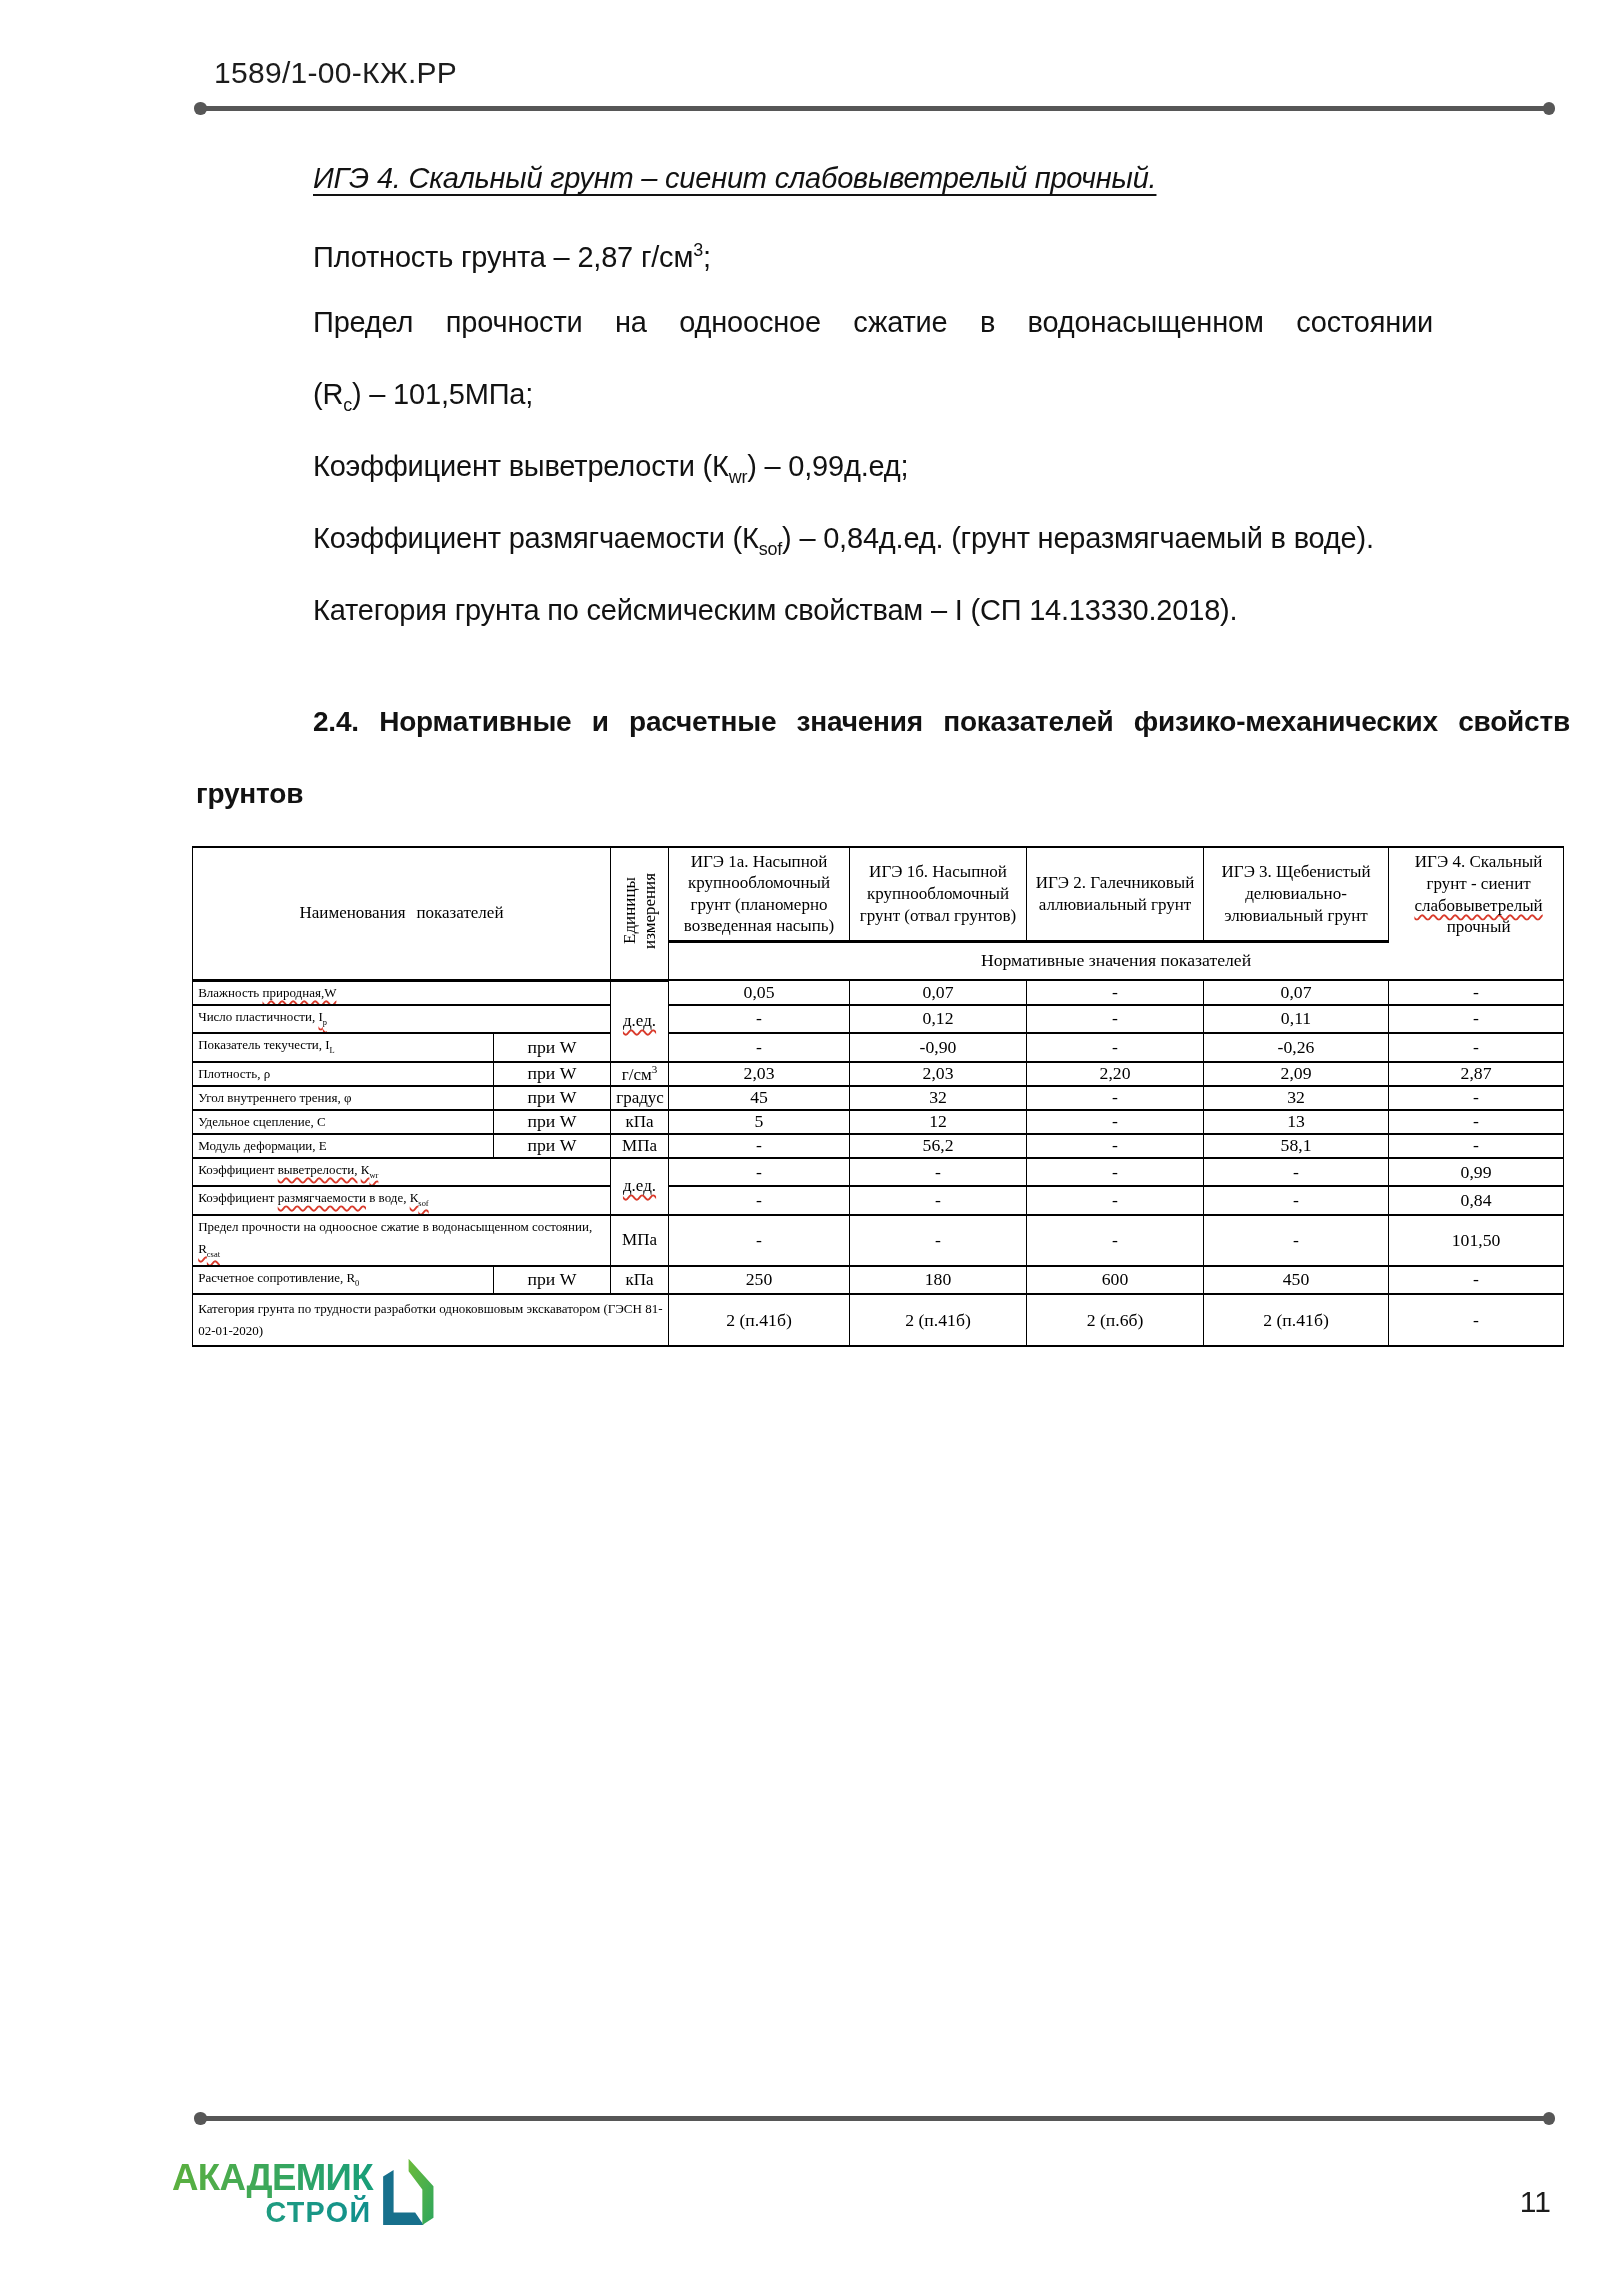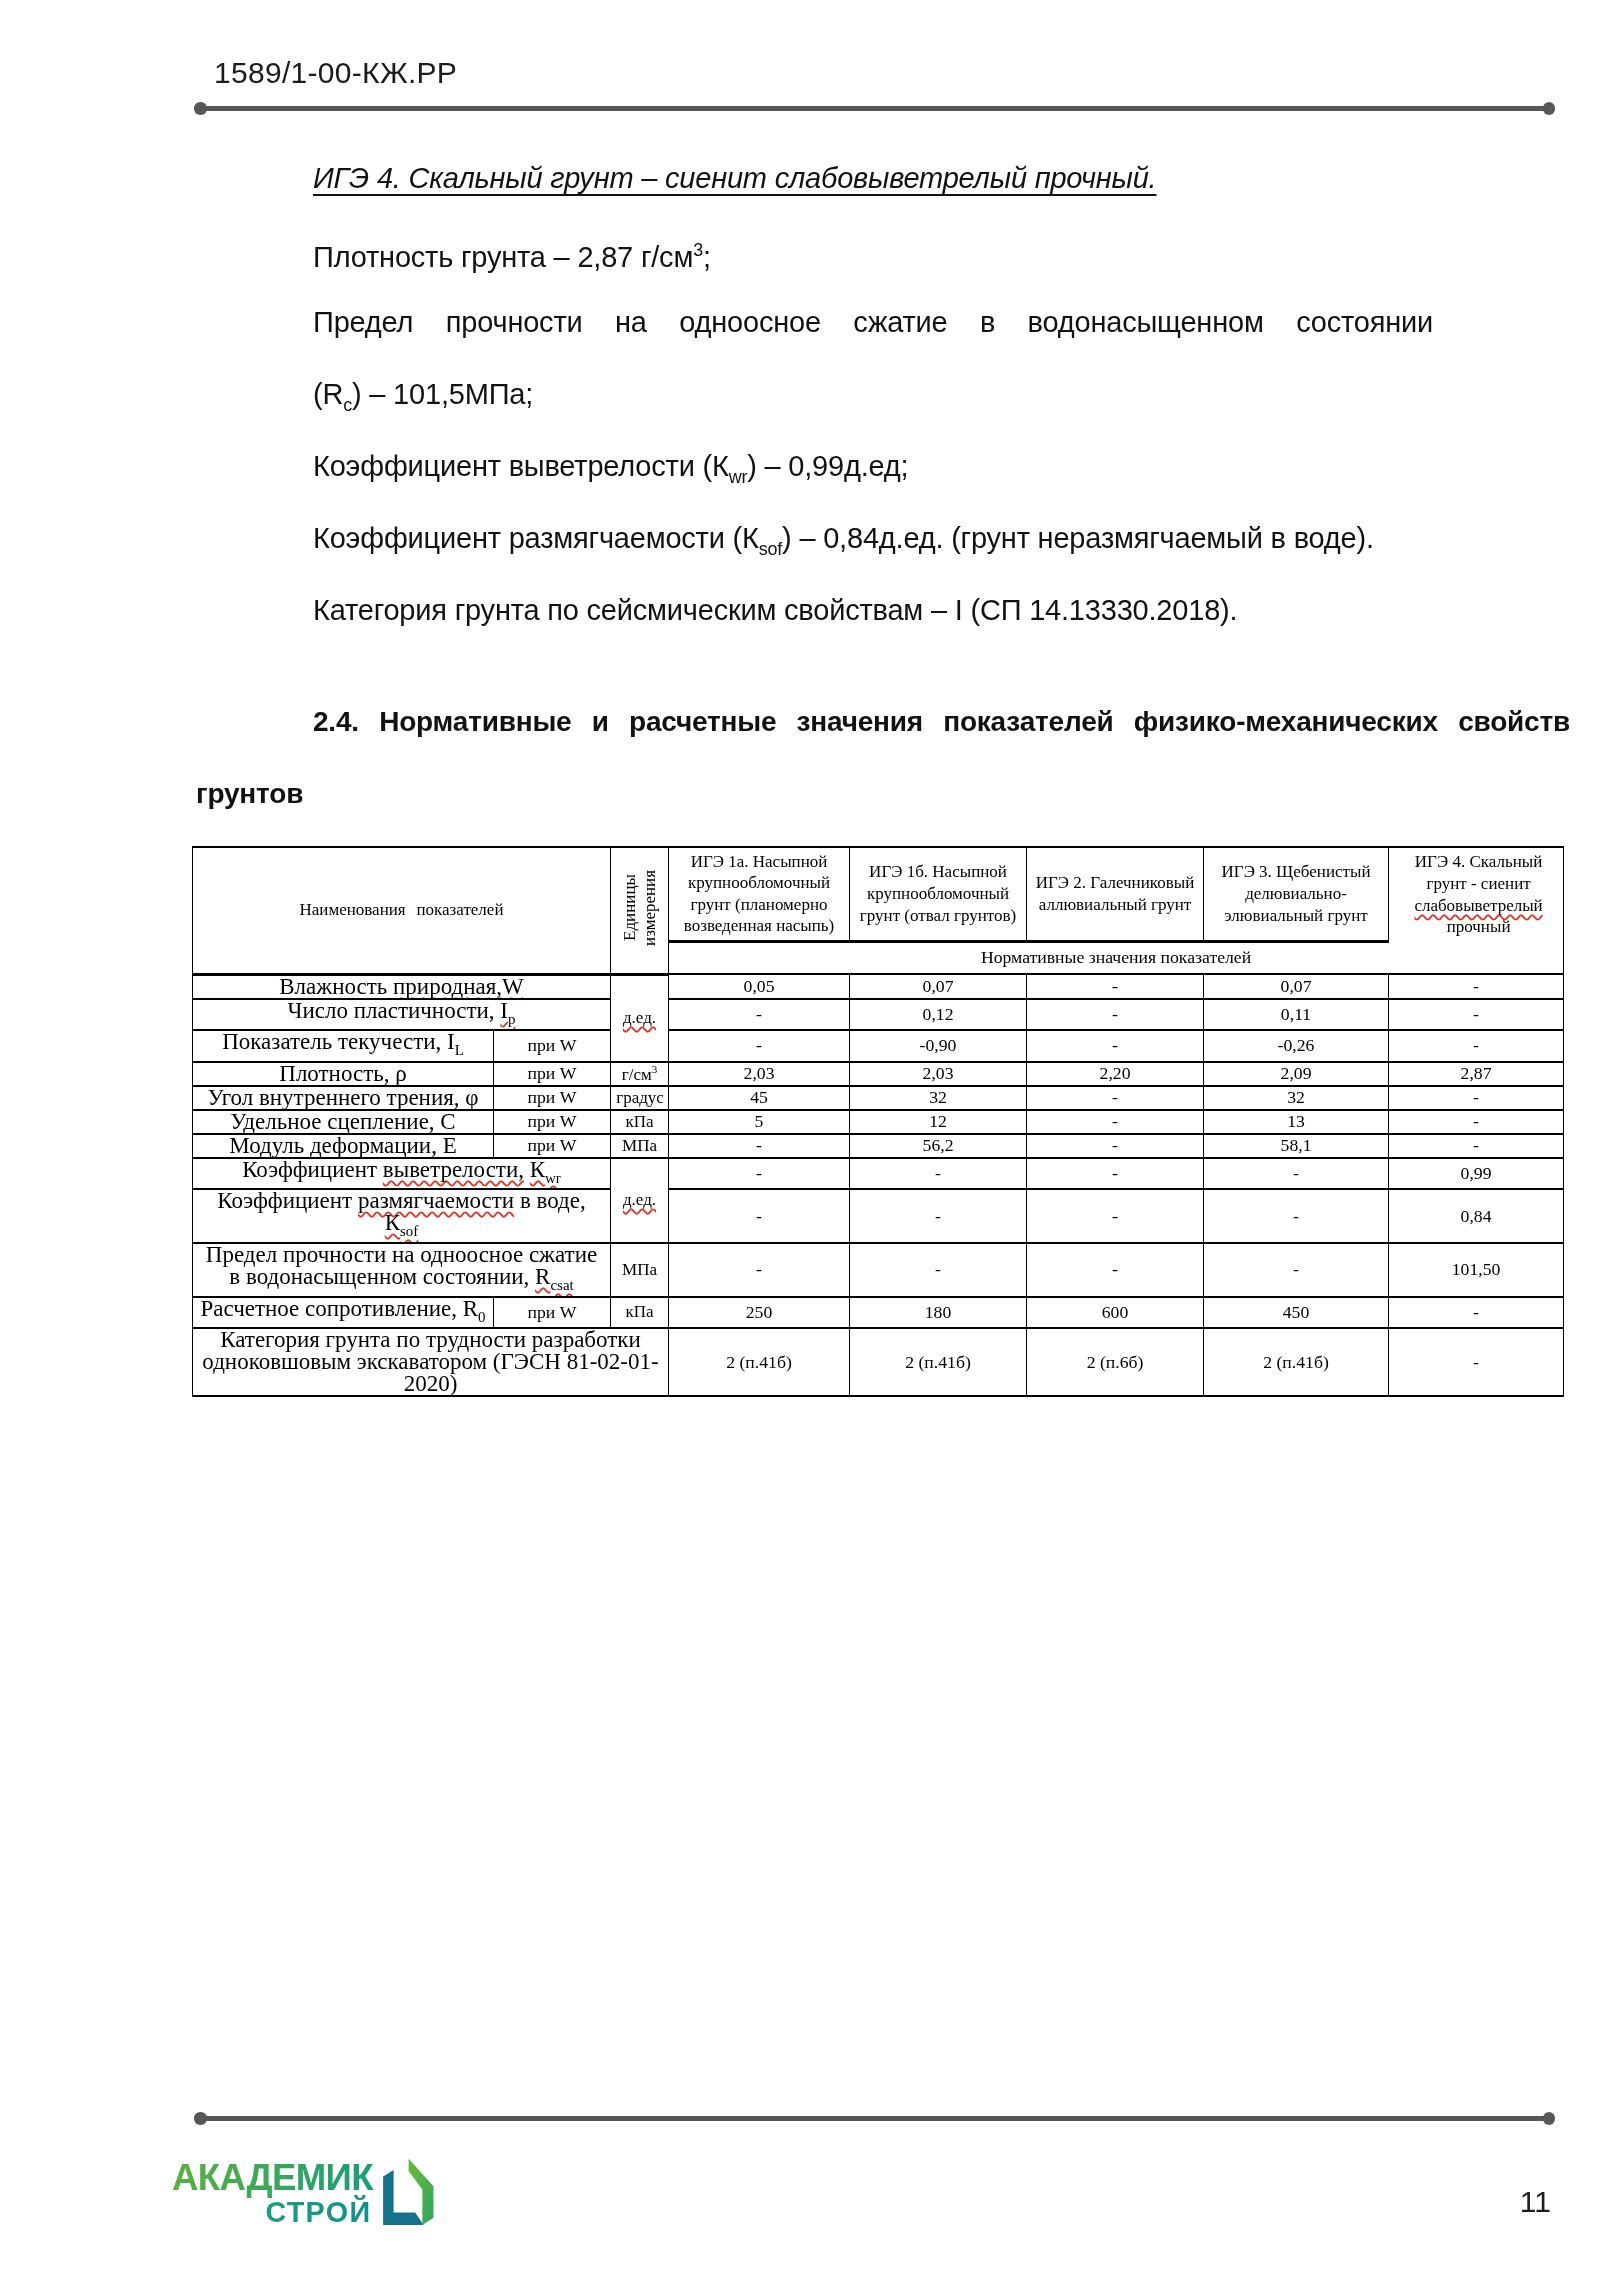--- a/index.html
+++ b/index.html
@@ -38,27 +38,27 @@
   .soil-table{position:absolute;left:192px;top:846px;width:1371px;border-collapse:collapse;table-layout:fixed;
               font-family:"Liberation Serif",serif;color:#000;}
   .soil-table th,.soil-table td{border:1.3px solid #000;border-top-width:2px;border-bottom-width:2px;
               padding:0 5.2px;vertical-align:middle;overflow:hidden;}
   .soil-table th{font-weight:normal;font-size:17px;line-height:21.6px;text-align:center;padding:2.6px 3.9px;}
   .hrow th{border-bottom-width:3.3px;}
   .hrow th.last{border-bottom-width:0;padding-left:9px;}
   .th-name{word-spacing:6.5px;}
   .vert{writing-mode:vertical-rl;transform:rotate(180deg);display:inline-block;font-size:17px;line-height:20px;}
   .subrow td{border-top-width:0;text-align:center;font-size:17.7px;}
-  .lbl{text-align:center;font-size:23px;line-height:22px;}
+  .lbl{text-align:left;font-size:13px;line-height:22px;}
   .atw{text-align:center;font-size:17.7px;}
   .unit{text-align:center;font-size:17px;}
   .v{text-align:center;font-size:17.7px;}
   .soil-table sub,.soil-table sup{font-size:65%;}
   .hrow{height:92px;}
-  .subrow{height:33px;}
+  .subrow{height:39px;}
   .r36{height:23.6px;}
   .r34{height:22px;padding-left:24px;}
   .r76{height:50px;}
   .r38{height:25px;padding-left:16px;}
   .r80{height:52px;}
 
   
   .logo{left:172px;top:2156px;}
   .page-num{left:1492px;top:2185px;width:59px;text-align:right;font-size:30px;color:#1c1c1c;}
 </style>

